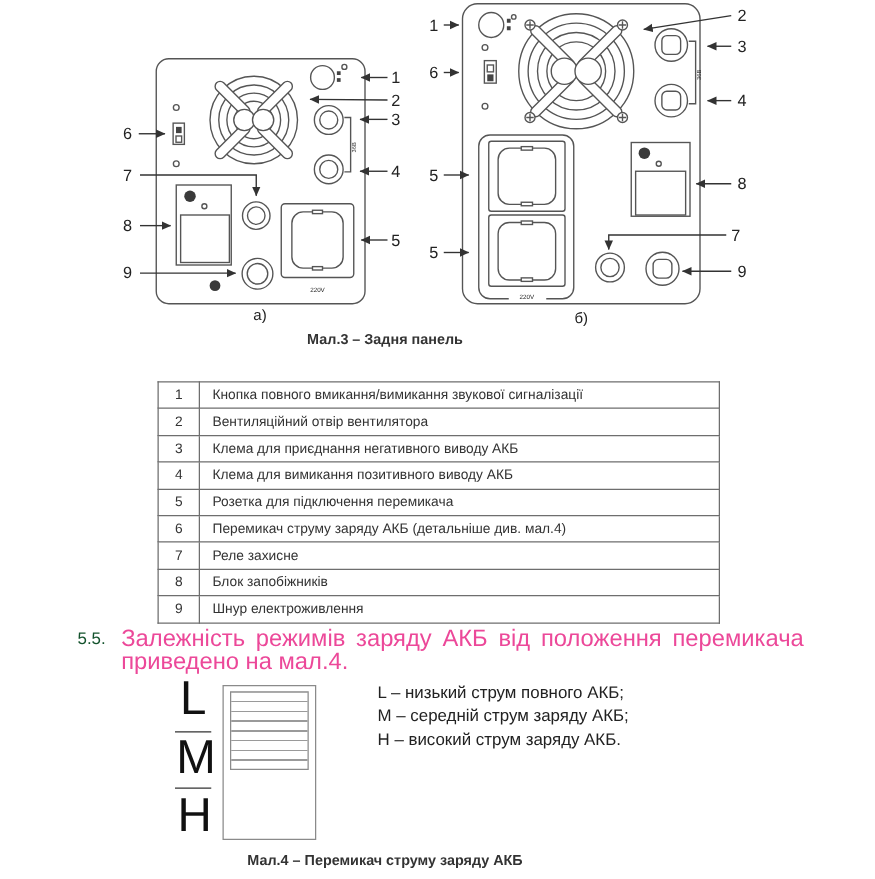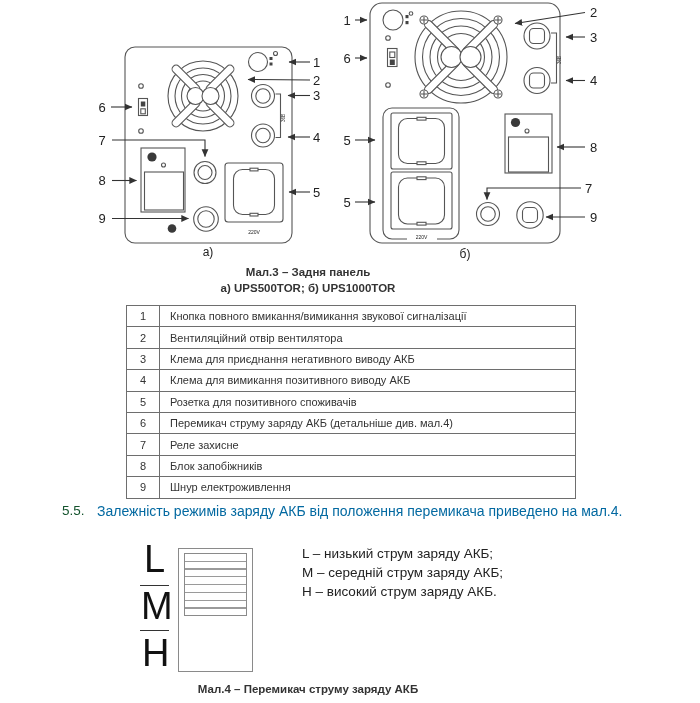--- a/index.html
+++ b/index.html
@@ -13,21 +13,21 @@
   .fig-caption { width:616px; text-align:center; font-weight:bold; font-size:11.5px; color:#333; }
   
   .parts-table { border-collapse:collapse; table-layout:fixed; width:450px; }
   .parts-table td {
     border:1px solid #6e6e6e; font-size:11px; color:#333;
     height:20.4px; padding:0 21px 0 10px; vertical-align:middle;
   }
   .parts-table td.num { width:32px; text-align:center; padding:0; }
   
   .section-num { font-size:13.5px; color:#14532d; }
-  .section-text { font-size:14px; line-height:17.5px; text-align:justify; color:#0369a1; }
+  .section-text { font-size:19px; line-height:17.5px; text-align:justify; color:#ec4899; }
   
   .pos-letter { font-size:38px; line-height:34px; color:#111; font-weight:400; }
   .pos-rule { border-top:1.6px solid #333; width:29px; height:0; }
   .switch-body { border:1.2px solid #8a8a8a; background:#fff; }
   .switch-slider {
     border:1.2px solid #8a8a8a;
     background:repeating-linear-gradient(to bottom,#ffffff 0px,#ffffff 6.6px,#9a9a9a 6.6px,#9a9a9a 7.8px);
   }
   .legend-line { font-size:13.5px; line-height:19.2px; color:#222; white-space:nowrap; }
 </style>
@@ -243,21 +243,20 @@
       <text x="590" y="17">2</text>
       <text x="590" y="41.5">3</text>
       <text x="590" y="85">4</text>
       <text x="590" y="151.5">8</text>
       <text x="585" y="192.5">7</text>
       <text x="590" y="221.5">9</text>
     </g>
   </svg>
 
   <div class="abs fig-caption" style="top:266px">Мал.3 – Задня панель</div>
-  <div class="abs fig-caption" style="top:282px">а) UPS500TOR; б) UPS1000TOR</div>
 
   <table class="parts-table abs" style="left:126px; top:305px">
     <tbody>
       <tr>
         <td class="num">1</td>
         <td>Кнопка повного вмикання/вимикання звукової сигналізації</td>
       </tr>
       <tr>
         <td class="num">2</td>
         <td>Вентиляційний отвір вентилятора</td>
@@ -265,21 +264,21 @@
       <tr>
         <td class="num">3</td>
         <td>Клема для приєднання негативного виводу АКБ</td>
       </tr>
       <tr>
         <td class="num">4</td>
         <td>Клема для вимикання позитивного виводу АКБ</td>
       </tr>
       <tr>
         <td class="num">5</td>
-        <td>Розетка для позитивного споживачів</td>
+        <td>Розетка для підключення перемикача</td>
       </tr>
       <tr>
         <td class="num">6</td>
         <td>Перемикач струму заряду АКБ (детальніше див. мал.4)</td>
       </tr>
       <tr>
         <td class="num">7</td>
         <td>Реле захисне</td>
       </tr>
       <tr>
@@ -299,20 +298,20 @@
   <div class="abs pos-letter" style="left:144px; top:542px">L</div>
   <div class="abs pos-rule" style="left:140px; top:585px"></div>
   <div class="abs pos-letter" style="left:141px; top:589px">M</div>
   <div class="abs pos-rule" style="left:140px; top:630px"></div>
   <div class="abs pos-letter" style="left:142px; top:636px">H</div>
 
   <div class="abs switch-body" style="left:178px; top:548px; width:73px; height:122px"></div>
   <div class="abs switch-slider" style="left:184px; top:553px; width:61px; height:61px"></div>
 
   <div class="abs" style="left:302px; top:544px">
-    <div class="legend-line">L – низький струм заряду АКБ;</div>
+    <div class="legend-line">L – низький струм повного АКБ;</div>
     <div class="legend-line">М – середній струм заряду АКБ;</div>
     <div class="legend-line">Н – високий струм заряду АКБ.</div>
   </div>
 
   <div class="abs fig-caption" style="top:683px">Мал.4 – Перемикач струму заряду АКБ</div>
 
 </div>
 
 </body></html>

